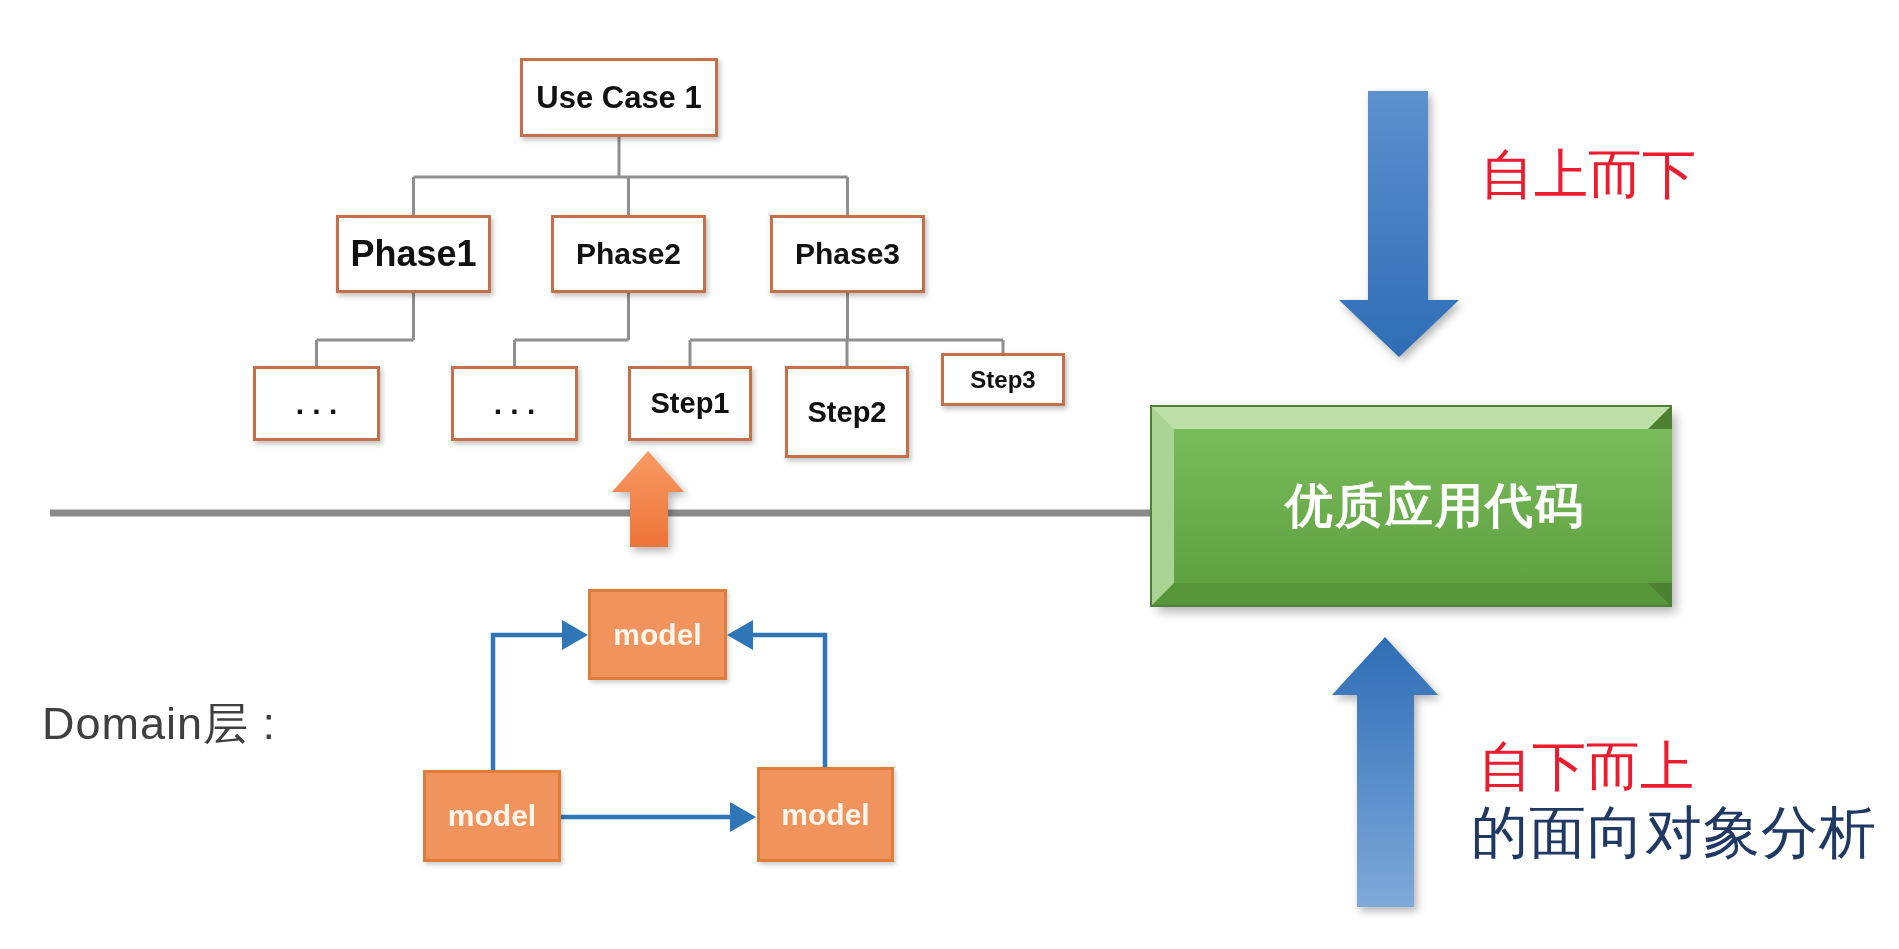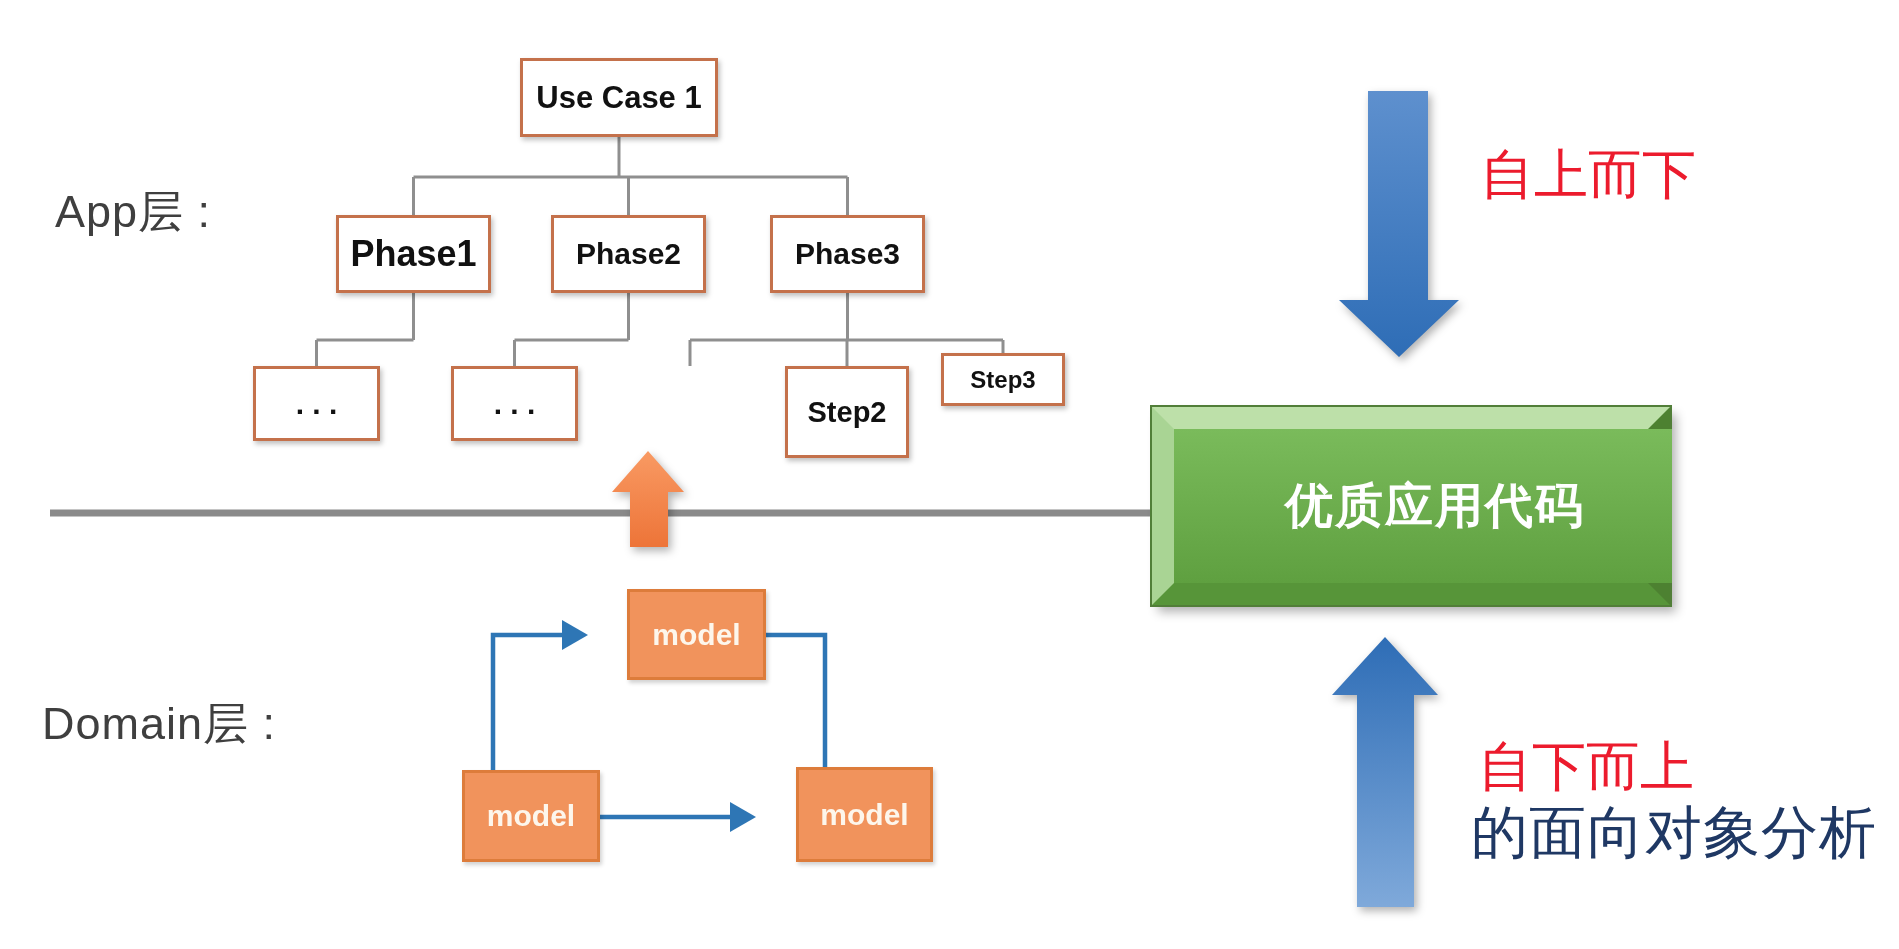--- a/index.html
+++ b/index.html
@@ -22,21 +22,21 @@
   .divider{stroke:var(--divider-gray);stroke-width:7;}
   .blue-line{stroke:var(--blue-line);stroke-width:4.5;fill:none;}
   .blue-head{fill:var(--blue-line);}
   .shadowed{filter:drop-shadow(3px 4px 4px rgba(0,0,0,0.3));}
 
   .tbox{position:absolute;box-sizing:border-box;background:#fff;border:3px solid var(--box-border);
         display:flex;align-items:center;justify-content:center;color:#111;font-weight:bold;
         box-shadow:2px 3px 5px rgba(0,0,0,0.25);}
   .mbox{position:absolute;box-sizing:border-box;background:var(--model-fill);
         border:3px solid var(--model-border);display:flex;align-items:center;justify-content:center;
-        color:#FDF6EC;font-weight:bold;font-size:30px;box-shadow:2px 3px 4px rgba(0,0,0,0.18);margin-left:39px;}
+        color:#FDF6EC;font-weight:bold;font-size:30px;box-shadow:2px 3px 4px rgba(0,0,0,0.18);}
   .layer-label{position:absolute;color:var(--label-gray);font-size:45px;letter-spacing:1px;}
   .rtext{position:absolute;font-weight:normal;white-space:nowrap;line-height:1.05;}
   .rtext.red{color:var(--red-text);font-size:54px;}
   .rtext.navy{color:var(--navy-text);font-size:57px;letter-spacing:1px;}
 
   .green-box{position:absolute;left:1152px;top:407px;width:518px;height:198px;box-sizing:border-box;
       border:22px solid;border-top-color:var(--green-bevel-top);border-left-color:var(--green-bevel-left);
       border-right-color:var(--green-bevel-right);border-bottom-color:var(--green-bevel-bottom);
       box-shadow:0 0 0 2px #517E38, 6px 7px 10px rgba(0,0,0,0.3);}
   .green-face{width:100%;height:100%;background:linear-gradient(180deg,var(--green-face-top),var(--green-face-bottom));
@@ -89,29 +89,29 @@
   <svg class="abs shadowed" style="left:1325px;top:630px" width="145" height="319" viewBox="1325 630 145 319">
     <defs>
       <linearGradient id="g-up" x1="0" y1="0" x2="0" y2="1">
         <stop class="stop-blue-dark" offset="0"></stop>
           <stop class="stop-blue-light" offset="1"></stop>
       </linearGradient>
     </defs>
     <polygon fill="url(#g-up)" points="1385,637 1438,695 1414,695 1414,907 1357,907 1357,695 1332,695"></polygon>
   </svg>
 
-  <div class="layer-label" style="left:55px;top:182px">App层 :</div>
   <div class="layer-label" style="left:42px;top:694px">Domain层 :</div>
 
   <div class="tbox" style="left:520px;top:58px;width:198px;height:79px;font-size:31px">Use Case 1</div>
   <div class="tbox" style="left:336px;top:215px;width:155px;height:78px;font-size:36px">Phase1</div>
   <div class="tbox" style="left:551px;top:215px;width:155px;height:78px;font-size:30px">Phase2</div>
   <div class="tbox" style="left:770px;top:215px;width:155px;height:78px;font-size:30px">Phase3</div>
   <div class="tbox" style="left:253px;top:366px;width:127px;height:75px;font-size:30px">. . .</div>
   <div class="tbox" style="left:451px;top:366px;width:127px;height:75px;font-size:30px">. . .</div>
+  <div class="tbox" style="left:628px;top:366px;width:124px;height:75px;font-size:29px">Step1</div>
   <div class="tbox" style="left:785px;top:366px;width:124px;height:92px;font-size:29px">Step2</div>
   <div class="tbox" style="left:941px;top:353px;width:124px;height:53px;font-size:24px">Step3</div>
 
   <div class="mbox" style="left:588px;top:589px;width:139px;height:91px">model</div>
   <div class="mbox" style="left:423px;top:770px;width:138px;height:92px">model</div>
   <div class="mbox" style="left:757px;top:767px;width:137px;height:95px">model</div>
 
   <div class="rtext red" style="left:1480px;top:146px">自上而下</div>
   <div class="rtext red" style="left:1478px;top:738px">自下而上</div>
   <div class="rtext navy" style="left:1471px;top:803px">的面向对象分析</div>

